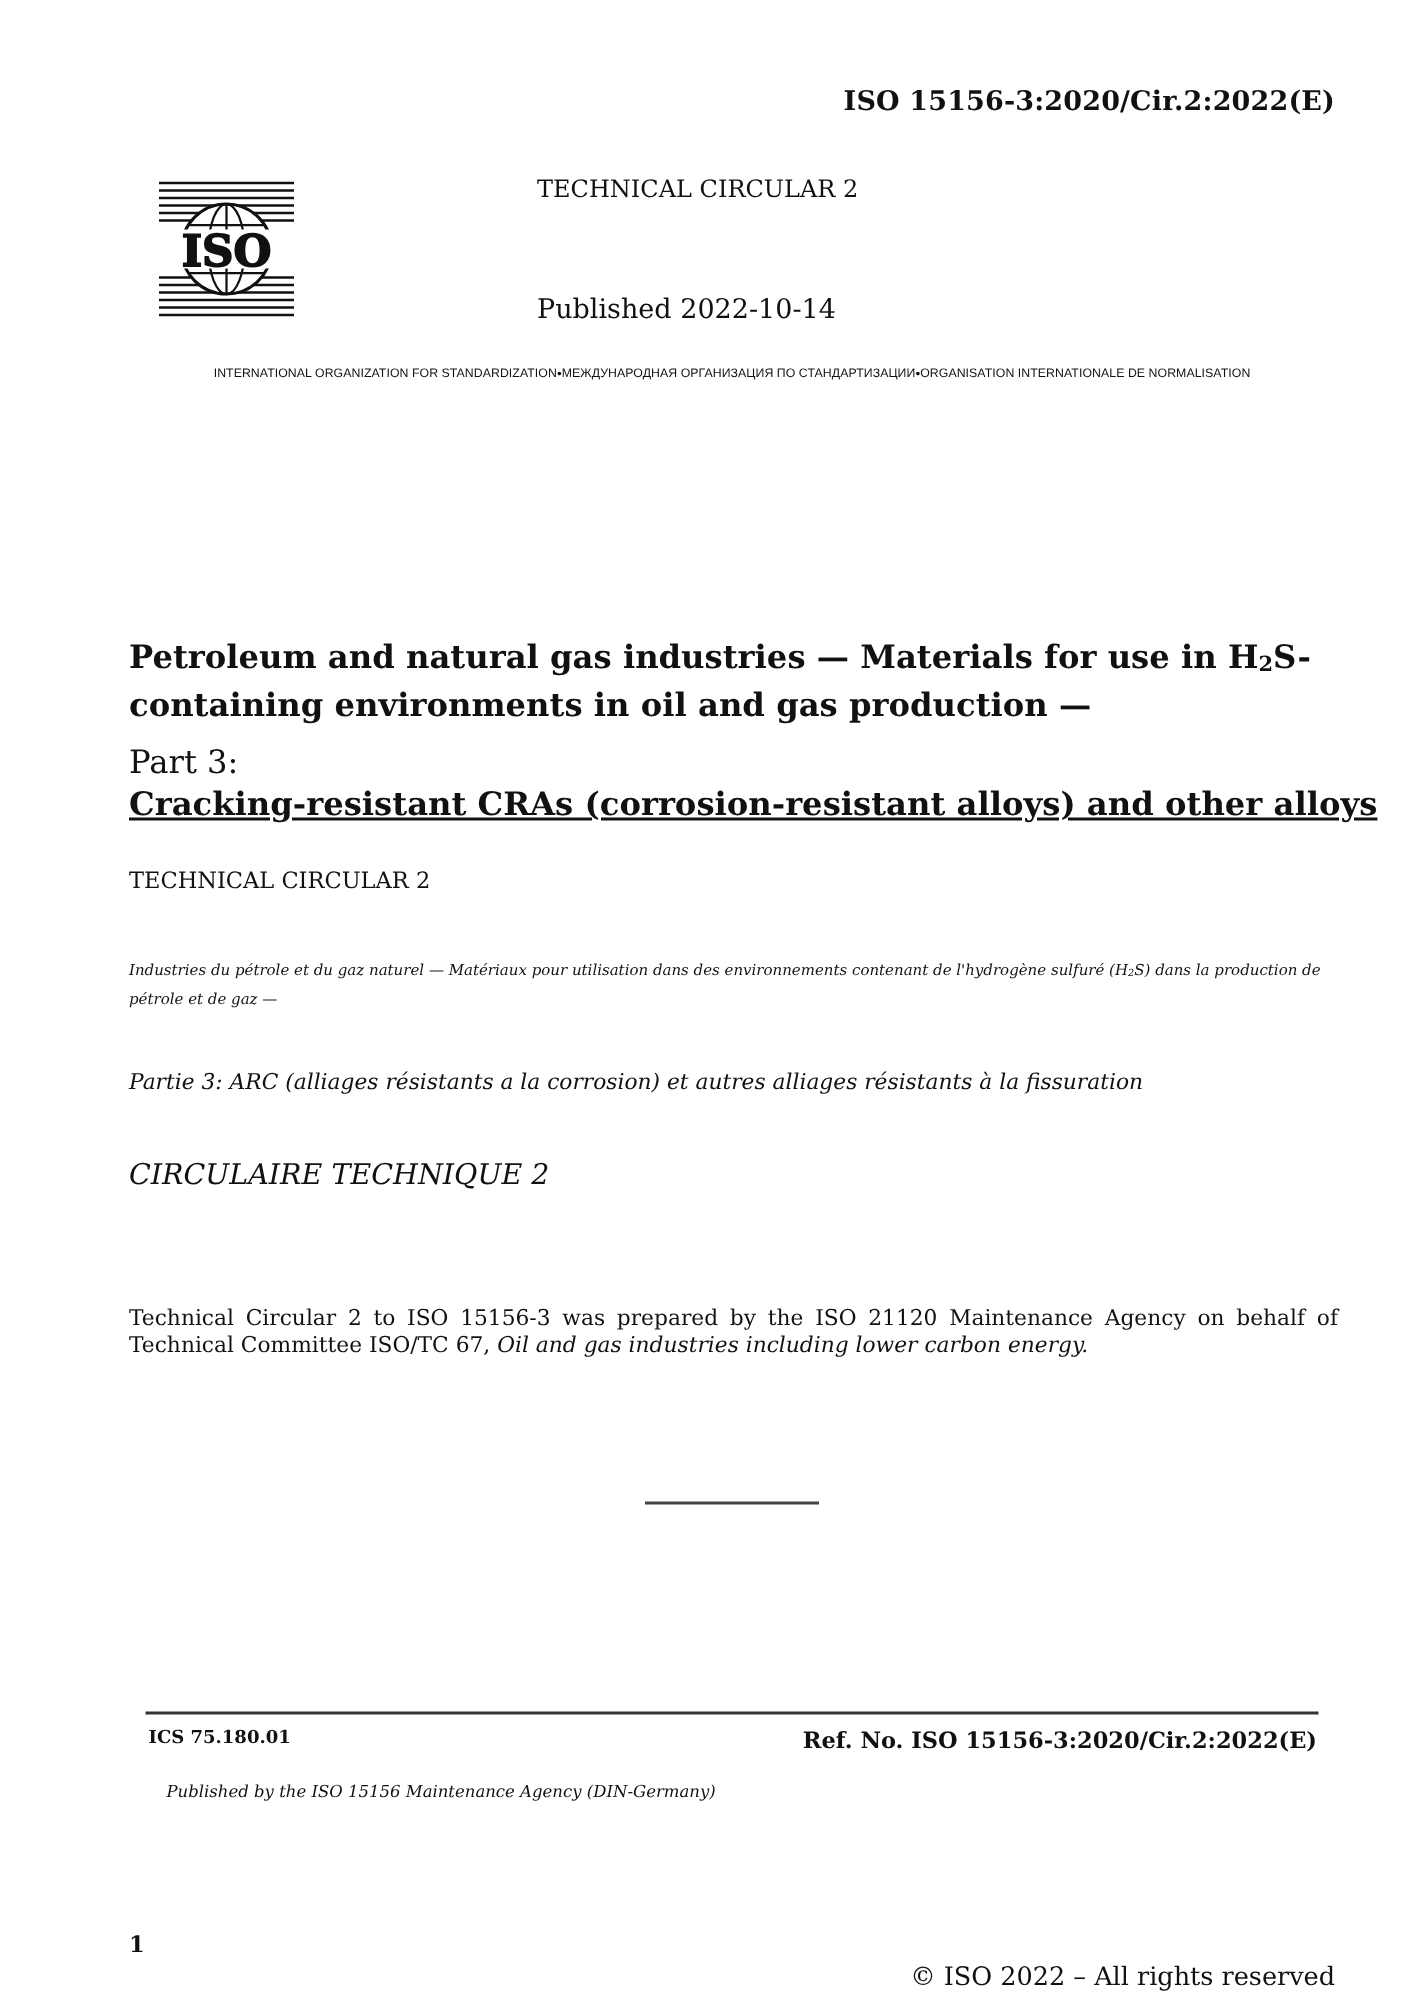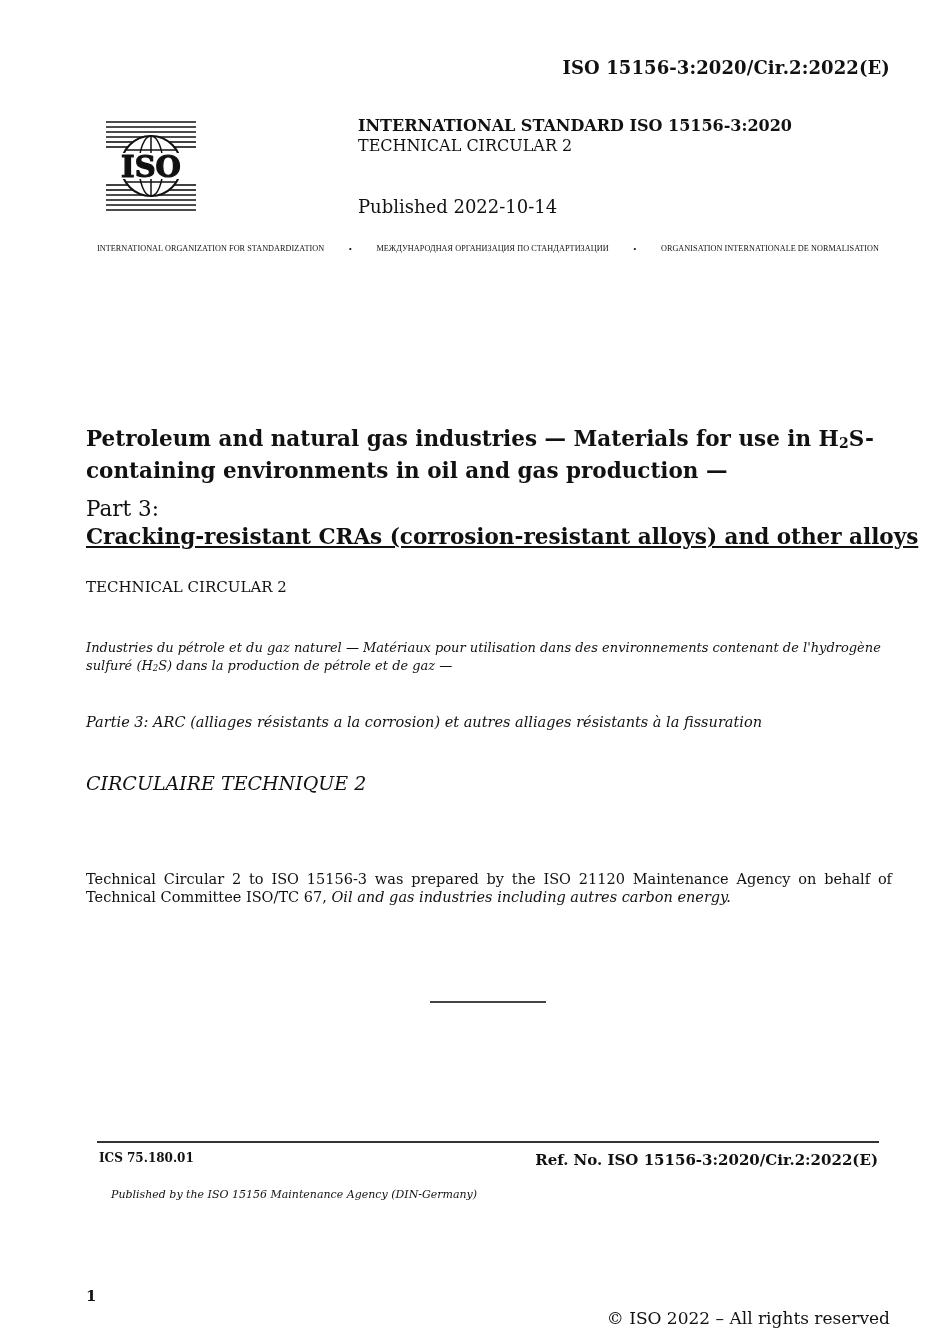--- a/index.html
+++ b/index.html
@@ -5,28 +5,28 @@
     html, body { margin: 0; padding: 0; background: #ffffff; }
     body { width: 950px; height: 1344px; position: relative; overflow: hidden;
       font-family: "DejaVu Serif", "Liberation Serif", serif; color: #111; }
     .abs { position: absolute; }
     .doc-ref { top: 57px; right: 60px; font-weight: bold; font-size: 18px; letter-spacing: 0.1px; }
     .logo { left: 104px; top: 119px; width: 94px; height: 94px; }
     .hdr { left: 358px; top: 116px; }
     .hdr-std { font-weight: bold; font-size: 16px; line-height: 20px; }
     .hdr-circ { font-size: 16px; line-height: 20px; }
     .hdr-pub { left: 358px; top: 196px; font-size: 18px; }
-    .orgs { left: 97px; top: 244px; width: 782px; display: flex; justify-content: space-between;
-      font-size: 8.2px; font-family: Liberation Serif, serif; letter-spacing: 0.05px; }
+    .orgs { left: 97px; top: 244px; width: 782px; display: flex; justify-content: center;
+      font-size: 8.2px; font-family: Liberation Sans, sans-serif; letter-spacing: 0.05px; }
     .orgs .dot { font-size: 9px; }
     .title-main { left: 86px; top: 425px; width: 820px; font-weight: bold; font-size: 21.5px; line-height: 28px; }
     .part-num { left: 86px; top: 495px; font-size: 21.5px; line-height: 28px; }
     .part-title { left: 86px; top: 523px; font-weight: bold; font-size: 21.5px; line-height: 28px; text-decoration: underline; }
     .tc-label { left: 86px; top: 578px; font-size: 15px; }
-    .fr-title { left: 86px; top: 639px; width: 810px; font-style: italic; font-size: 13px; line-height: 18px; }
+    .fr-title { left: 86px; top: 639px; width: 810px; font-style: italic; font-size: 10px; line-height: 18px; }
     .fr-part { left: 86px; top: 714px; font-style: italic; font-size: 14.5px; }
     .fr-circ { left: 86px; top: 772px; font-style: italic; font-size: 19px; }
     .body-text { left: 86px; top: 870px; width: 806px; font-size: 14.5px; line-height: 18px; text-align: justify; }
     .body-text em { font-style: italic; }
     .short-rule { left: 430px; top: 1001px; width: 116px; height: 2px; background: #444; }
     .footer-rule { left: 97px; top: 1141px; width: 782px; height: 1.5px; background: #333; }
     .ics { left: 99px; top: 1151px; font-weight: bold; font-size: 12px; }
     .refno { right: 72px; top: 1151px; font-weight: bold; font-size: 15px; }
     .pubby { left: 111px; top: 1188px; font-size: 11px; font-style: italic; }
     .pagenum { left: 86px; top: 1287px; font-weight: bold; font-size: 15px; }
@@ -62,21 +62,20 @@
     <ellipse cx="47" cy="47" rx="12" ry="30" fill="none" stroke="#111" stroke-width="1.5"></ellipse>
     <line x1="47" y1="17" x2="47" y2="77" stroke="#111" stroke-width="1.5"></line>
     <line x1="22" y1="31" x2="72" y2="31" stroke="#111" stroke-width="1.5"></line>
     <line x1="22" y1="63" x2="72" y2="63" stroke="#111" stroke-width="1.5"></line>
     <rect x="4" y="34" width="86" height="26" fill="#fff"></rect>
     <text x="47" y="58" text-anchor="middle" font-family="DejaVu Serif, serif" font-weight="bold" font-size="29" fill="#111" stroke="#111" stroke-width="1.2">ISO</text>
   </svg>
 </div>
 
 <div class="abs hdr">
-  <div class="hdr-std">INTERNATIONAL STANDARD ISO 15156-3:2020</div>
   <div class="hdr-circ">TECHNICAL CIRCULAR 2</div>
 </div>
 <div class="abs hdr-pub">Published 2022-10-14</div>
 
 <div class="abs orgs">
   <span>INTERNATIONAL ORGANIZATION FOR STANDARDIZATION</span>
   <span class="dot">•</span>
   <span>МЕЖДУНАРОДНАЯ ОРГАНИЗАЦИЯ ПО СТАНДАРТИЗАЦИИ</span>
   <span class="dot">•</span>
   <span>ORGANISATION INTERNATIONALE DE NORMALISATION</span>
@@ -84,21 +83,21 @@
 
 <div class="abs title-main"><span>Petroleum and natural gas industries — Materials for use in H</span><sub>2</sub><span>S-containing environments in oil and gas production —</span></div>
 <div class="abs part-num">Part 3:</div>
 <div class="abs part-title">Cracking-resistant CRAs (corrosion-resistant alloys) and other alloys</div>
 <div class="abs tc-label">TECHNICAL CIRCULAR 2</div>
 
 <div class="abs fr-title"><span>Industries du pétrole et du gaz naturel — Matériaux pour utilisation dans des environnements contenant de l'hydrogène sulfuré (H</span><sub>2</sub><span>S) dans la production de pétrole et de gaz —</span></div>
 <div class="abs fr-part">Partie 3: ARC (alliages résistants a la corrosion) et autres alliages résistants à la fissuration</div>
 <div class="abs fr-circ">CIRCULAIRE TECHNIQUE 2</div>
 
-<div class="abs body-text"><span>Technical Circular 2 to ISO 15156-3 was prepared by the ISO 21120 Maintenance Agency on behalf of Technical Committee ISO/TC 67, </span><em>Oil and gas industries including autres carbon energy.</em></div>
+<div class="abs body-text"><span>Technical Circular 2 to ISO 15156-3 was prepared by the ISO 21120 Maintenance Agency on behalf of Technical Committee ISO/TC 67, </span><em>Oil and gas industries including lower carbon energy.</em></div>
 
 <div class="abs short-rule"></div>
 <div class="abs footer-rule"></div>
 
 <div class="abs ics">ICS  75.180.01</div>
 <div class="abs refno">Ref. No. ISO 15156-3:2020/Cir.2:2022(E)</div>
 <div class="abs pubby">Published by the ISO 15156 Maintenance Agency (DIN-Germany)</div>
 <div class="abs pagenum">1</div>
 <div class="abs copyright">©  ISO 2022 – All rights reserved</div>
 

